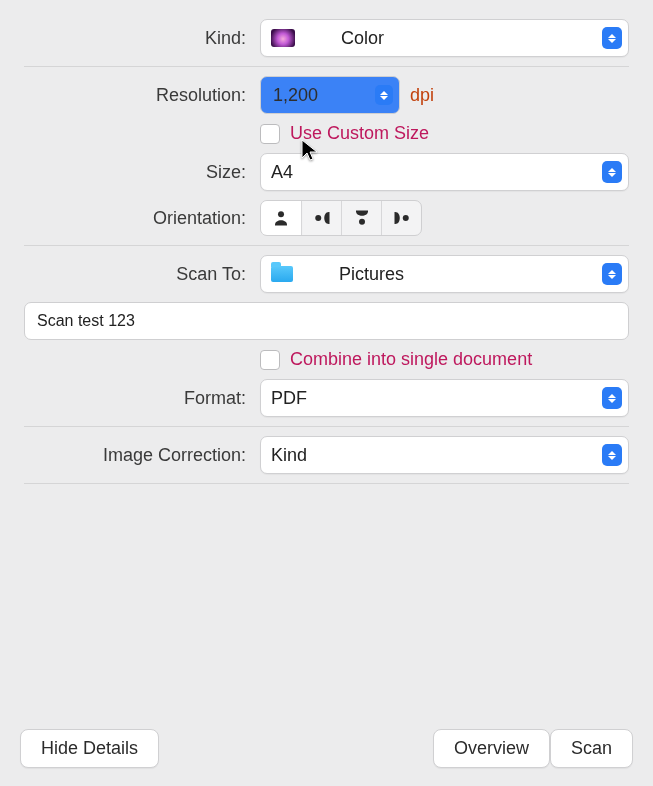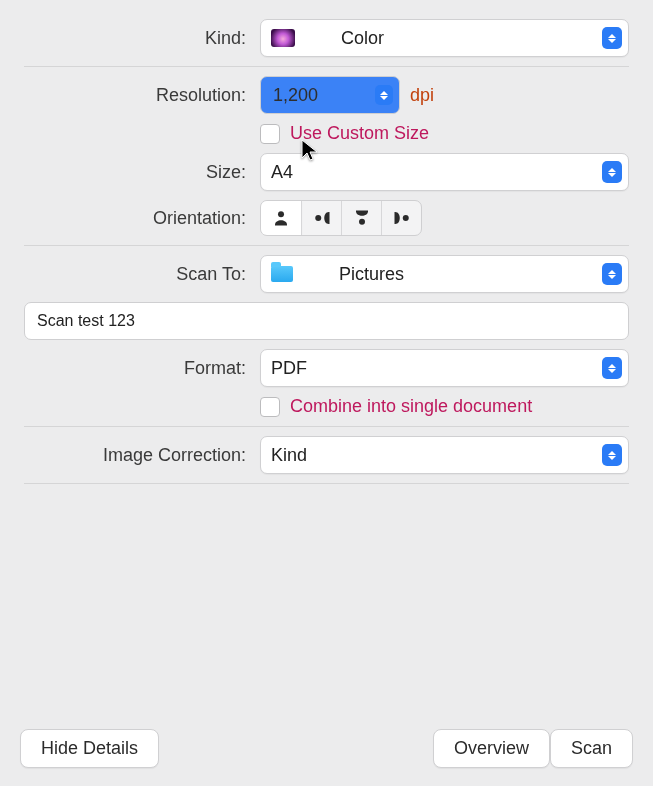--- a/index.html
+++ b/index.html
@@ -217,33 +217,33 @@
     </div>
   </div>
 
   <div class="row">
     <div class="ctrl">
       <input class="textinput" value="Scan test 123" style="">
     </div>
   </div>
 
   <div class="row">
-    <div class="label">Format:</div>
-    <div class="ctrl">
-      <div class="select">
-        <span class="val">PDF</span>
-        <span class="caret"></span>
-      </div>
-    </div>
-  </div>
-  <div class="row">
     <div class="label"></div>
     <div class="ctrl">
       <span class="chk"></span>
       <span class="chklabel">Combine into single document</span>
+    </div>
+  </div>
+  <div class="row">
+    <div class="label">Format:</div>
+    <div class="ctrl">
+      <div class="select">
+        <span class="val">PDF</span>
+        <span class="caret"></span>
+      </div>
     </div>
   </div>
 
   <div class="sep"></div>
 
   <div class="row">
     <div class="label">Image Correction:</div>
     <div class="ctrl">
       <div class="select">
         <span class="val">Kind</span>

